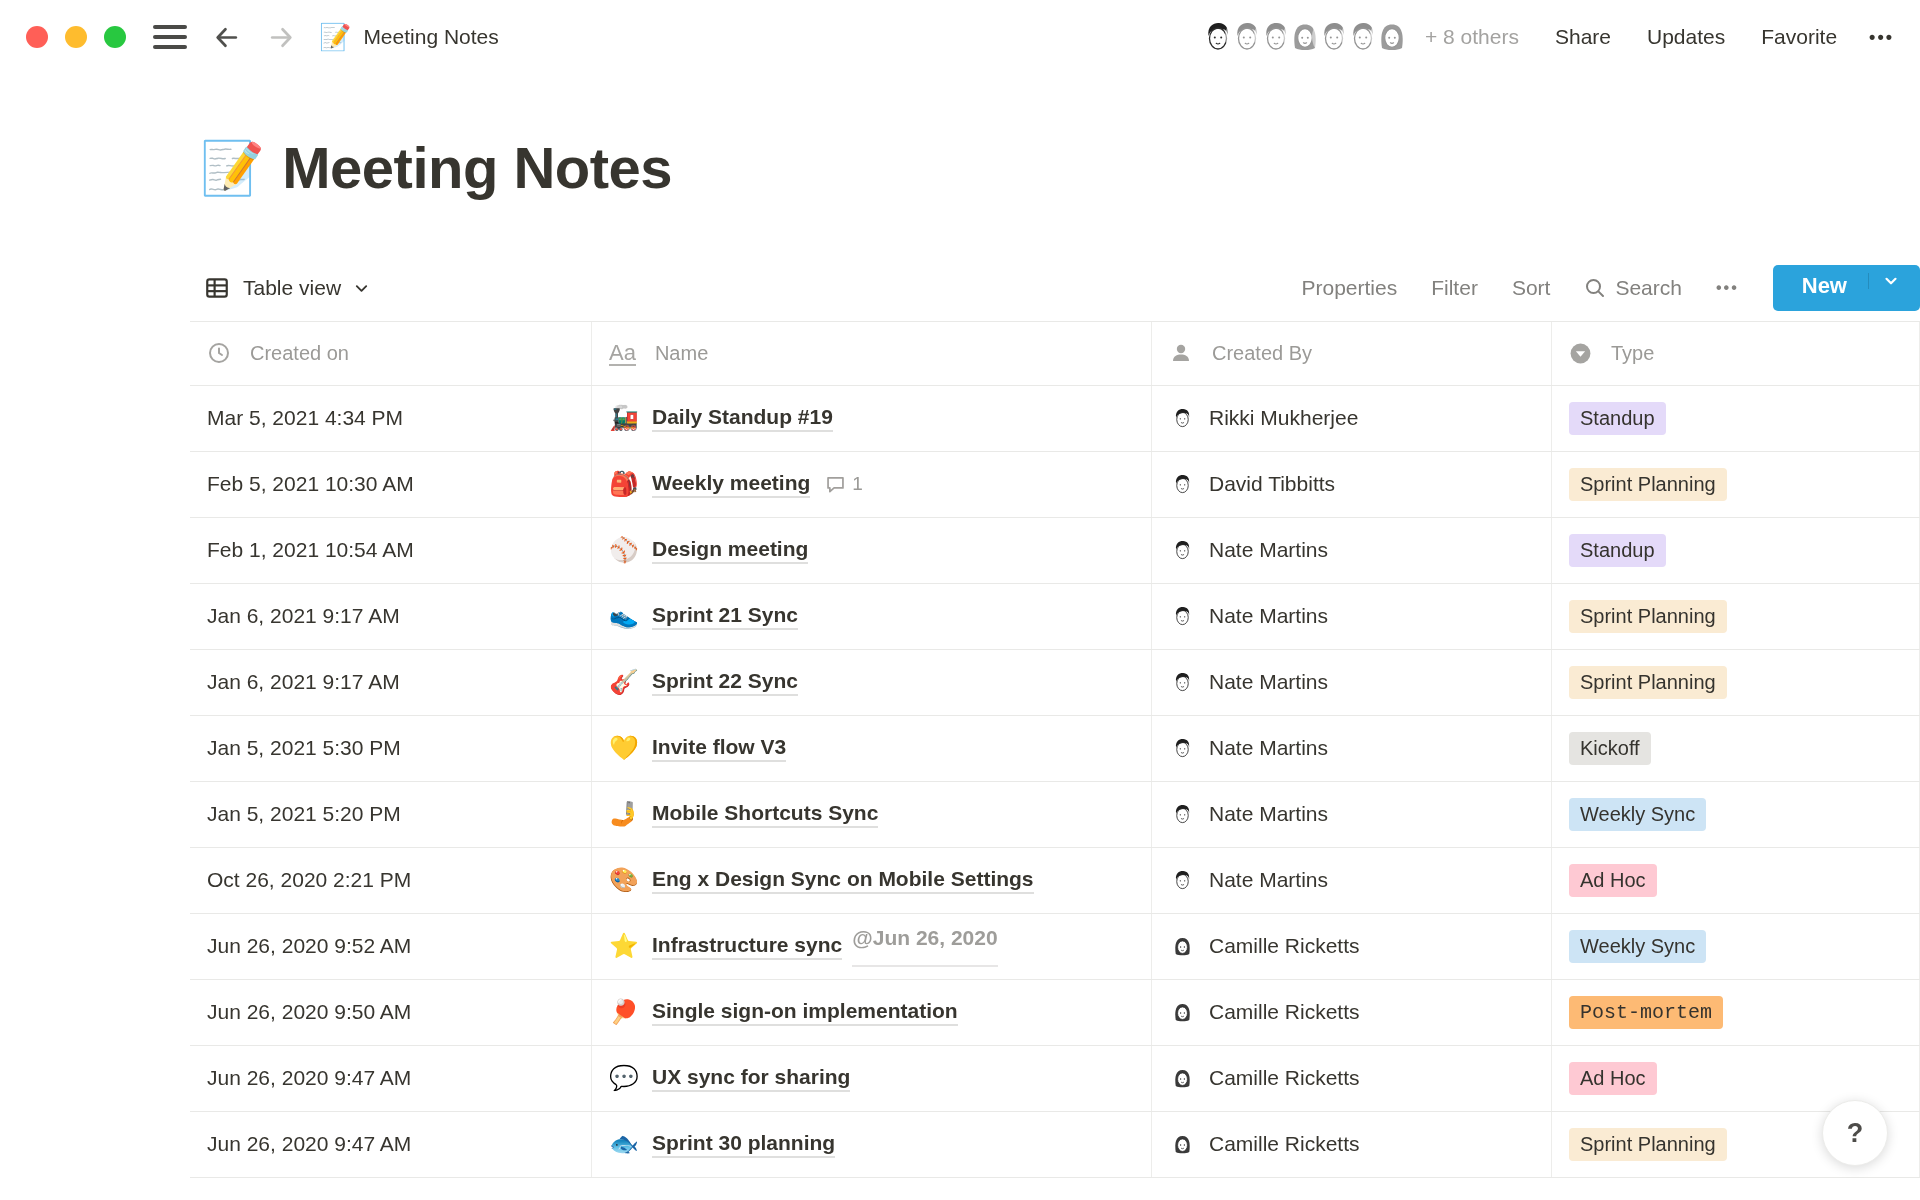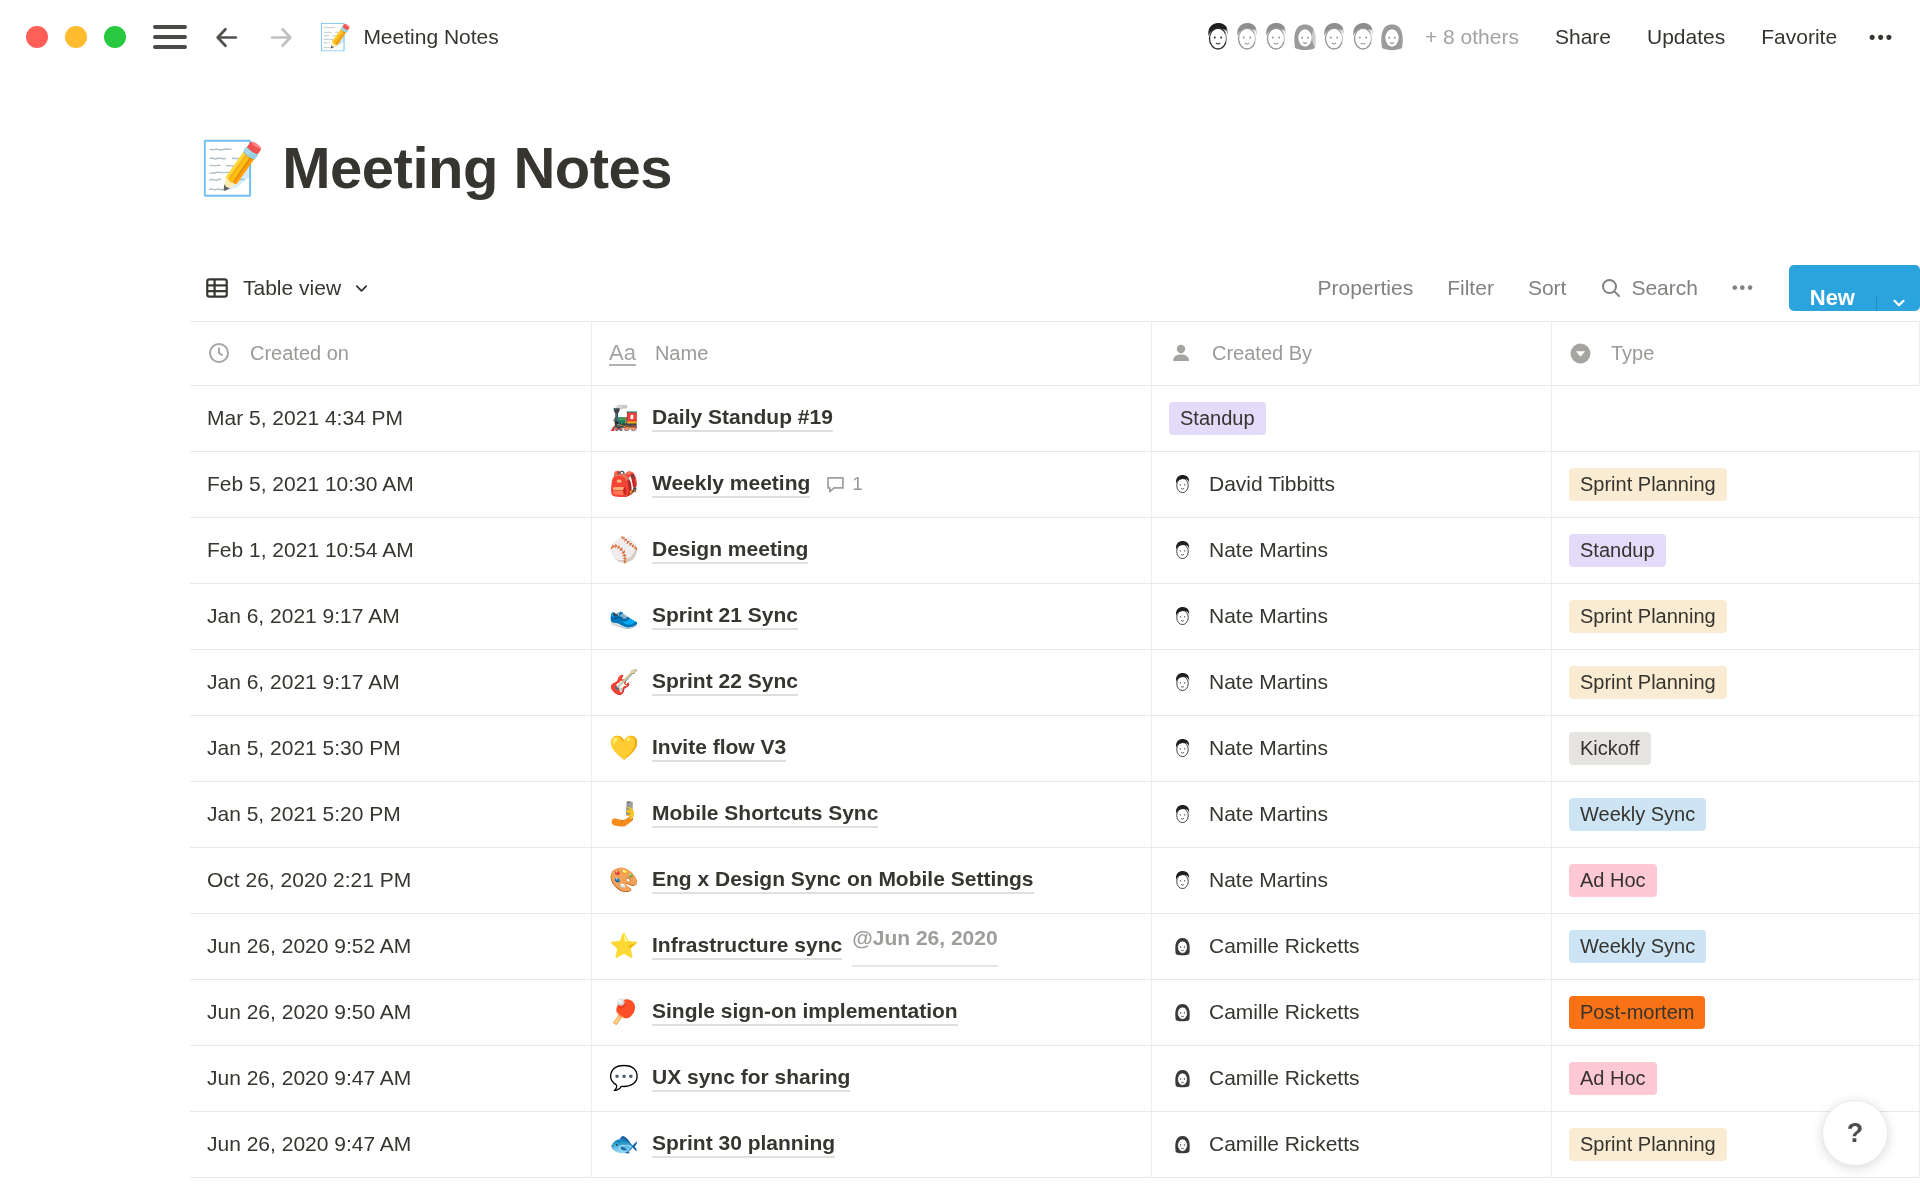--- a/index.html
+++ b/index.html
@@ -41,21 +41,21 @@
 
   
   .toolbar{margin-top:56px;height:66px;width:1730px;display:flex;align-items:center;
     border-bottom:1px solid var(--border);padding-left:14px}
   .view-switch{display:flex;align-items:center;gap:13px;font-size:21px;font-weight:400}
   .tools{margin-left:auto;display:flex;align-items:center;gap:34px;color:var(--gray2);font-size:21px}
   .tool{color:inherit;font-size:inherit}
   .search{display:flex;align-items:center;gap:9px}
   .tools-more{font-size:16px;letter-spacing:2px;font-weight:700}
   .newbtn{display:flex;height:46px;border-radius:5px;overflow:hidden;background:var(--accent);
-    color:#fff;font-weight:700;font-size:22px;padding:0;align-items:flex-end}
+    color:#fff;font-weight:700;font-size:22px;padding:8px;align-items:flex-start}
   .new-main{display:flex;align-items:center;padding:0 21px}
   .new-chev{width:44px;display:flex;align-items:center;justify-content:center;border-left:1px solid rgba(0,0,0,.14)}
 
   
   .table{width:1730px}
   .thead,.trow{display:grid;grid-template-columns:402px 560px 400px 368px}
   .thead{height:64px;border-bottom:1px solid var(--border);color:var(--gray);font-size:20px}
   .th{display:flex;align-items:center;gap:19px;padding-left:17px;border-right:1px solid var(--vborder);overflow:hidden}
   .aa{font-size:22px;color:#A5A4A1;border-bottom:2px solid #B3B2AF;line-height:1.05;font-weight:400}
   .trow{height:66px;border-bottom:1px solid var(--border)}
@@ -245,20 +245,31 @@
     <div class="tbody">
         <div class="trow">
     <div class="cell c-date">
       <span>Mar 5, 2021 4:34 PM</span>
     </div>
     <div class="cell c-name">
       <span class="row-emoji">🚂</span>
       <span class="name-text">Daily Standup #19</span>
 
     </div>
+    <div class="cell c-by">
+      <span class="avatar"><svg viewBox="0 0 40 40">
+                <circle cx="20" cy="20" r="19.5" fill="#fff"></circle>
+                <path d="M10.5 19 C9 9 16 5.5 21 6 C27 6.5 30.5 10 29.8 18 C29 14 27.5 12.5 24 12 C18 11.2 13 13.5 11.5 16.5 Z" fill="#1f1f1f"></path>
+                <ellipse cx="20" cy="21.5" rx="8.5" ry="10.5" fill="none" stroke="#2d2d2d" stroke-width="1.3"></ellipse>
+                <circle cx="16.8" cy="20.5" r="1" fill="#2d2d2d"></circle>
+                <circle cx="23.2" cy="20.5" r="1" fill="#2d2d2d"></circle>
+                <path d="M18.2 26.3 Q20 27.6 21.8 26.3" stroke="#2d2d2d" stroke-width="1.1" fill="none" stroke-linecap="round"></path>
+              </svg></span>
+      <span>Rikki Mukherjee</span>
+    </div>
     <div class="cell c-type">
       <span class="badge" style="background: rgb(228, 218, 249);">Standup</span>
     </div>
   </div>
         <div class="trow">
     <div class="cell c-date">
       <span>Feb 5, 2021 10:30 AM</span>
     </div>
     <div class="cell c-name">
       <span class="row-emoji">🎒</span>
@@ -469,21 +480,21 @@
                 <circle cx="20" cy="20" r="19.5" fill="#fff"></circle>
                 <path d="M10 31 C8 18 10 7.5 20 7.5 C30 7.5 32 18 30 31 C27 32.5 24.5 33 20 33 C15.5 33 13 32.5 10 31 Z" fill="#3a3a3a"></path>
                 <ellipse cx="20" cy="21" rx="7.3" ry="9.3" fill="#fff" stroke="#2d2d2d" stroke-width="1.2"></ellipse>
                 <circle cx="17.2" cy="20.8" r="1" fill="#2d2d2d"></circle>
                 <circle cx="22.8" cy="20.8" r="1" fill="#2d2d2d"></circle>
                 <path d="M18.4 25.8 Q20 27 21.6 25.8" stroke="#2d2d2d" stroke-width="1.1" fill="none" stroke-linecap="round"></path>
               </svg></span>
       <span>Camille Ricketts</span>
     </div>
     <div class="cell c-type">
-      <span class="badge" style="background: #f97316;">Post-mortem</span>
+      <span class="badge" style="background: #fdba74; font-family: Liberation Mono, monospace;">Post-mortem</span>
     </div>
   </div>
         <div class="trow">
     <div class="cell c-date">
       <span>Jun 26, 2020 9:47 AM</span>
     </div>
     <div class="cell c-name">
       <span class="row-emoji">💬</span>
       <span class="name-text">UX sync for sharing</span>
 

